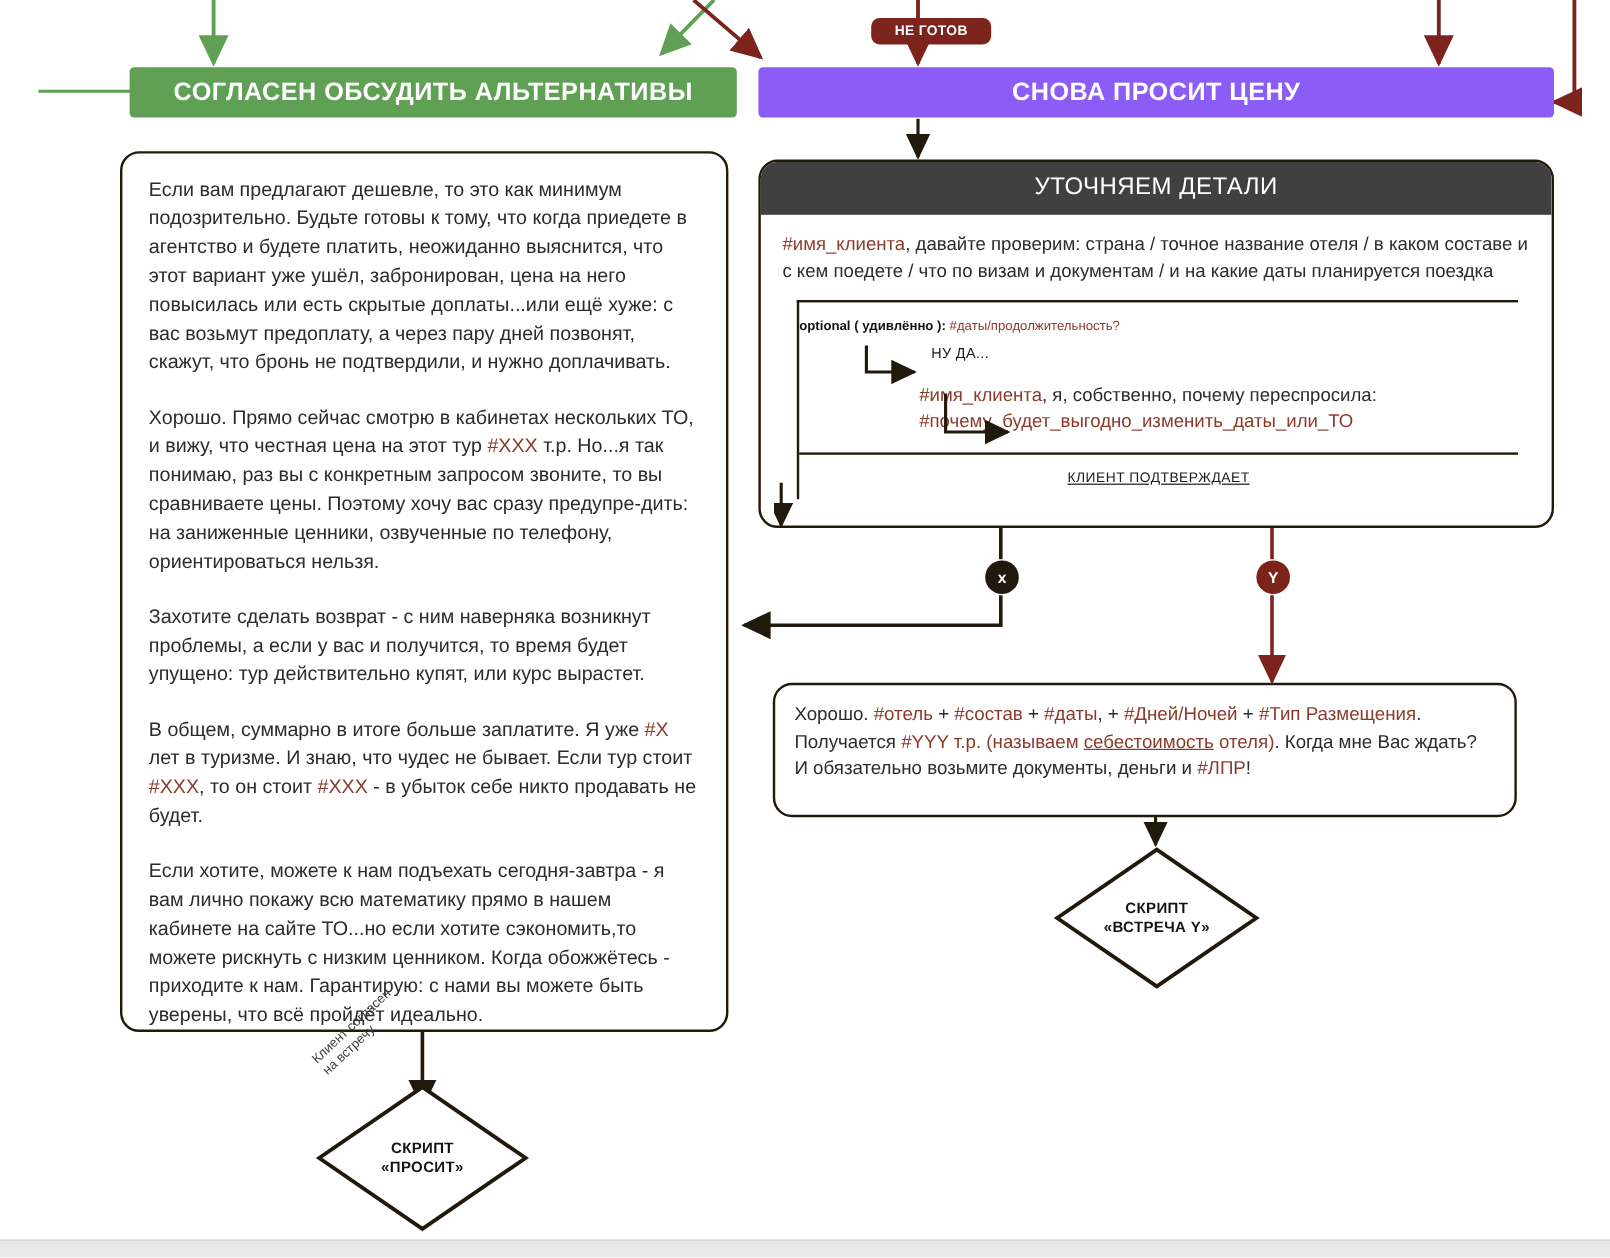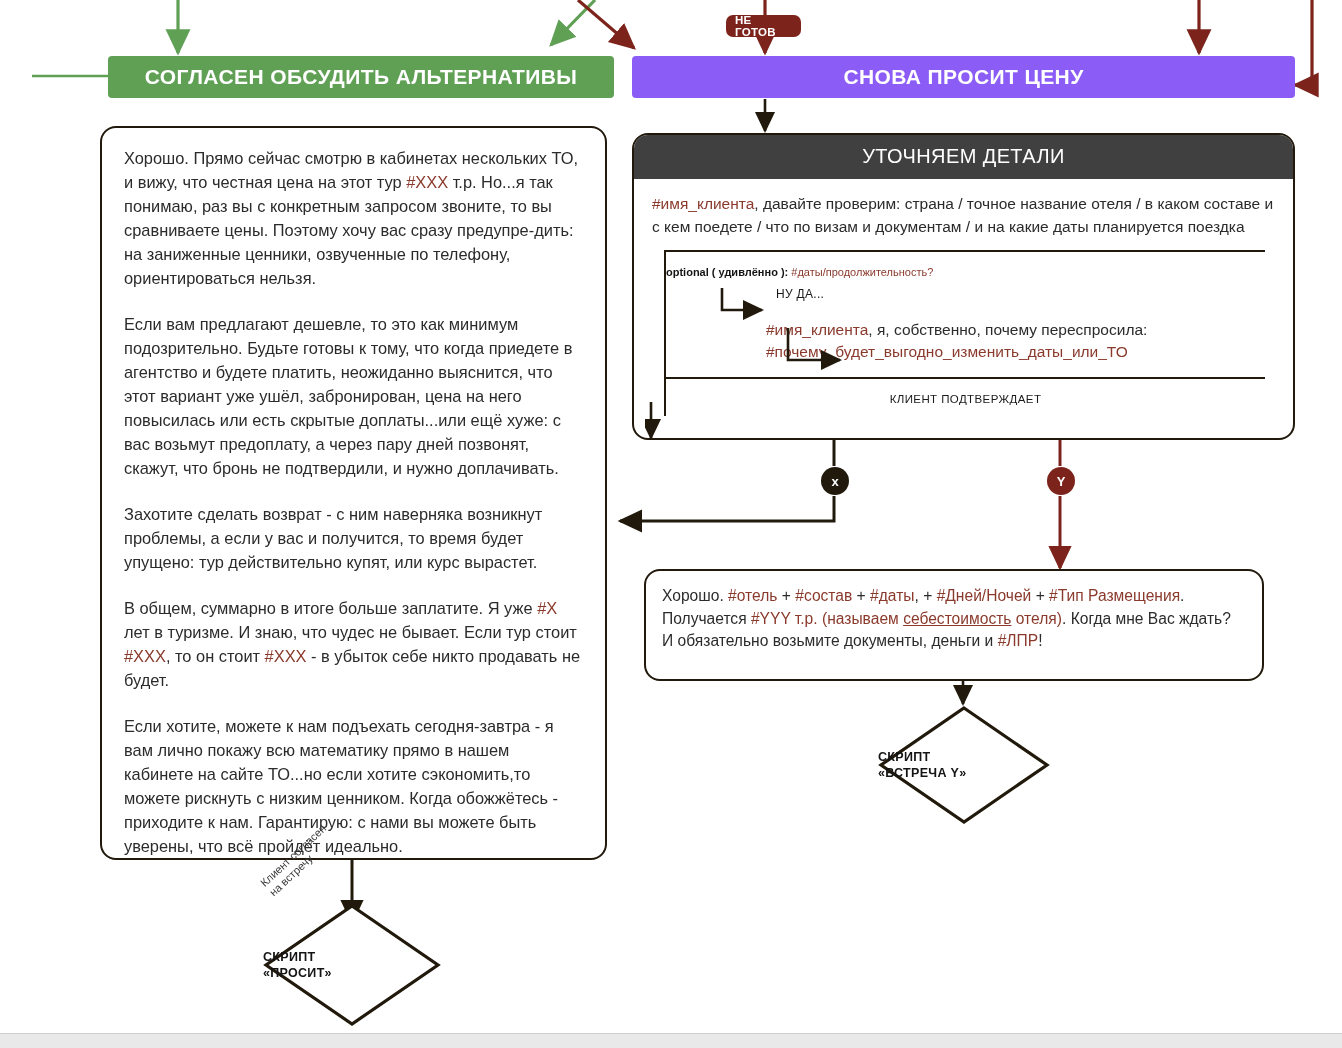--- a/index.html
+++ b/index.html
@@ -124,38 +124,40 @@
   }
   .frag-reply .gray { color: #2b2b2b; }
   .frag-foot {
     border-top: 2.5px solid #211A0C;
     margin-top: 14px;
     text-align: center;
     font-size: 11.5px;
     letter-spacing: 0.4px;
     color: #1a1a1a;
     padding: 9px 0 6px 0;
+    text-decoration: underline;
   }
 
   
   .circ {
     border-radius: 50%;
     color: #fff;
     font-size: 13px;
     font-weight: bold;
     display: flex;
     align-items: center;
     justify-content: center;
   }
   .circ-dark { background: #211A0C; }
   .circ-red  { background: #7C241C; }
 
   
   .diamond-label {
     position: absolute;
+    text-align: center;
     font-size: 12.5px;
     font-weight: bold;
     line-height: 16px;
     letter-spacing: 0.3px;
     color: #141414;
     width: 100%;
     left: 0;
   }
   .edge-label {
     position: absolute;
@@ -225,28 +227,28 @@
   </svg>
 
   <div class="node pill pill-green pill-title" style="left:108px; top:56px; width:506px; height:42px;">
     <span>СОГЛАСЕН ОБСУДИТЬ АЛЬТЕРНАТИВЫ</span>
   </div>
 
   <div class="node pill pill-red pill-title" style="left:632px; top:56px; width:663px; height:42px;">
     <span>СНОВА ПРОСИТ ЦЕНУ</span>
   </div>
 
-  <div class="node badge-small" style="left:726px; top:15px; width:75px; height:22px;">
+  <div class="node badge-small" style="left:726px; top:15px; width:100px; height:22px;">
     <span>НЕ ГОТОВ</span>
   </div>
 
   <div class="node card" style="left:100px; top:126px; width:507px; height:734px;">
     <div class="card-body" id="left-card-body">
+        <p><span>Если вам предлагают дешевле, то это как минимум подозрительно. Будьте готовы к тому, что когда приедете в агентство и будете платить, неожиданно выяснится, что этот вариант уже ушёл, забронирован, цена на него повысилась или есть скрытые доплаты...или ещё хуже: с вас возьмут предоплату, а через пару дней позвонят, скажут, что бронь не подтвердили, и нужно доплачивать.</span></p>
         <p><span>Хорошо. Прямо сейчас смотрю в кабинетах нескольких ТО, и вижу, что честная цена на этот тур </span><span class="tok">#XXX</span><span> т.р. Но...я так понимаю, раз вы с конкретным запросом звоните, то вы сравниваете цены. Поэтому хочу вас сразу предупре-дить: на заниженные ценники, озвученные по телефону, ориентироваться нельзя.</span></p>
-        <p><span>Если вам предлагают дешевле, то это как минимум подозрительно. Будьте готовы к тому, что когда приедете в агентство и будете платить, неожиданно выяснится, что этот вариант уже ушёл, забронирован, цена на него повысилась или есть скрытые доплаты...или ещё хуже: с вас возьмут предоплату, а через пару дней позвонят, скажут, что бронь не подтвердили, и нужно доплачивать.</span></p>
         <p><span>Захотите сделать возврат - с ним наверняка возникнут проблемы, а если у вас и получится, то время будет упущено: тур действительно купят, или курс вырастет.</span></p>
         <p><span>В общем, суммарно в итоге больше заплатите. Я уже </span><span class="tok">#X</span><span> лет в туризме. И знаю, что чудес не бывает. Если тур стоит </span><span class="tok">#XXX</span><span>, то он стоит </span><span class="tok">#XXX</span><span> - в убыток себе никто продавать не будет.</span></p>
         <p><span>Если хотите, можете к нам подъехать сегодня-завтра - я вам лично покажу всю математику прямо в нашем кабинете на сайте ТО...но если хотите сэкономить,то можете рискнуть с низким ценником. Когда обожжётесь - приходите к нам. Гарантирую: с нами вы можете быть уверены, что всё пройдёт идеально.</span></p>
       </div>
   </div>
 
   <div class="node card-dark" style="left:632px; top:133px; width:663px; height:307px;">
     <div class="card-dark-head">УТОЧНЯЕМ ДЕТАЛИ</div>
     <div class="card-dark-body">
       <div id="details-intro"><span class="tok">#имя_клиента</span><span>, давайте проверим: страна / точное название отеля / в каком составе и с кем поедете / что по визам и документам / и на какие даты планируется поездка</span></div>

